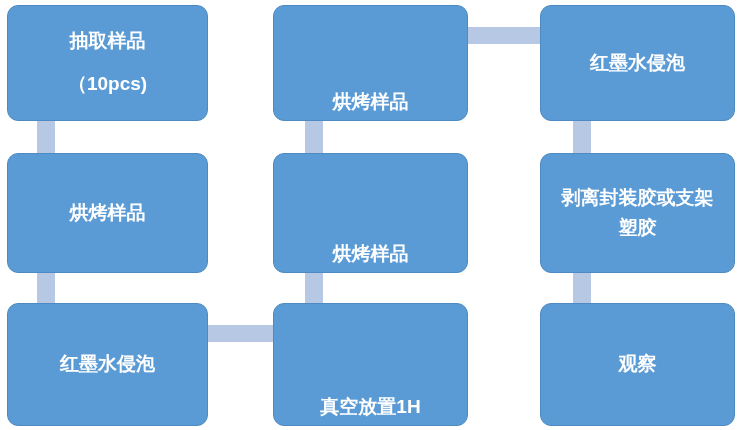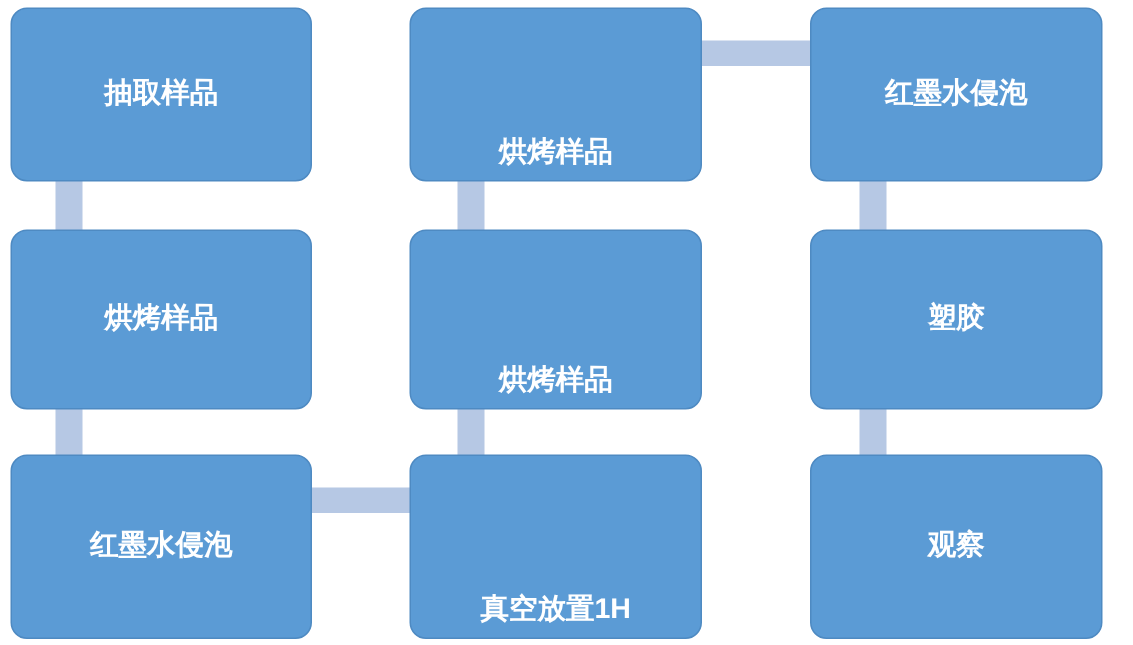--- a/index.html
+++ b/index.html
@@ -53,35 +53,37 @@
   <div class="conn" style="left:37px;top:268px;width:18px;height:42px"></div>
   <div class="conn" style="left:205px;top:325px;width:71px;height:17px"></div>
   <div class="conn" style="left:305px;top:268px;width:18px;height:42px"></div>
   <div class="conn" style="left:305px;top:115px;width:18px;height:43px"></div>
   <div class="conn" style="left:465px;top:27px;width:78px;height:17px"></div>
   <div class="conn" style="left:573px;top:115px;width:18px;height:43px"></div>
   <div class="conn" style="left:573px;top:268px;width:18px;height:42px"></div>
 
   <div class="box para-gap pos-c1 pos-r1">
     <span class="ln">抽取样品</span>
+    <span class="ln">（10pcs)</span>
   </div>
   <div class="box pos-c2 pos-r1">
     <span class="ln">烘烤样品</span>
   </div>
   <div class="box pos-c3 pos-r1">
     <span class="ln">红墨水侵泡</span>
   </div>
 
   <div class="box pos-c1 pos-r2">
     <span class="ln">烘烤样品</span>
   </div>
   <div class="box pos-c2 pos-r2">
     <span class="ln">烘烤样品</span>
   </div>
   <div class="box wrap-gap pos-c3 pos-r2">
+    <span class="ln">剥离封装胶或支架</span>
     <span class="ln">塑胶</span>
   </div>
 
   <div class="box pos-c1 pos-r3">
     <span class="ln">红墨水侵泡</span>
   </div>
   <div class="box pos-c2 pos-r3">
     <span class="ln">真空放置1H</span>
   </div>
   <div class="box pos-c3 pos-r3">

